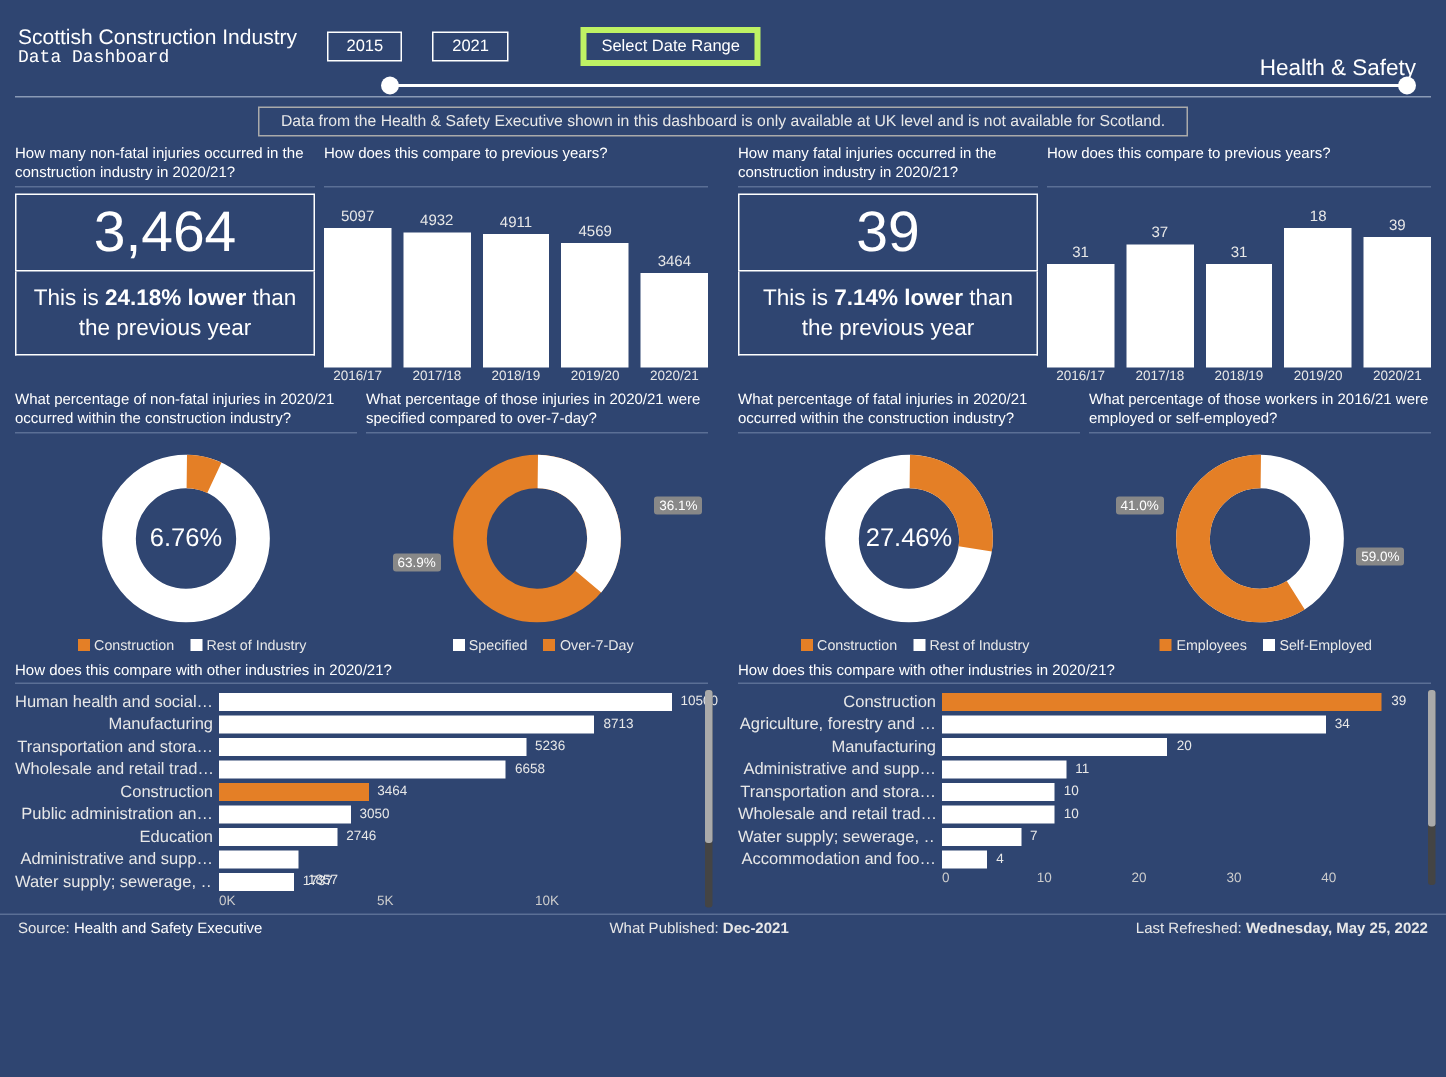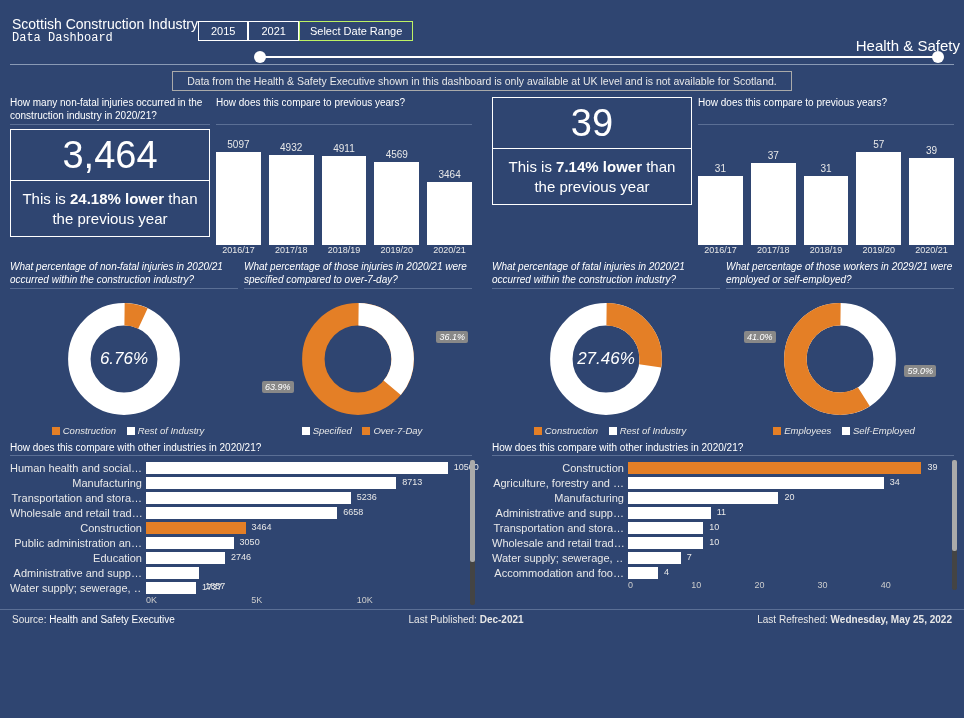--- a/index.html
+++ b/index.html
@@ -8,35 +8,37 @@
     color: #fff;
     font-family: "Segoe UI", Arial, sans-serif;
     width: 964px;
     height: 718px;
     overflow: hidden;
     font-size: 11px;
   }
   .header {
     display: flex;
     align-items: center;
-    padding: 8px 4px 2px 12px;
+    padding: 8px 20px 2px 12px;
+    gap: 20px;
   }
   .title-block { line-height: 1.1; }
   .title-line1 { font-size: 14px; }
   .title-line2 { font-size: 12px; font-family: Liberation Mono, monospace; }
   .date-box {
     border: 1px solid #fff;
     padding: 3px 12px;
     text-align: center;
     font-size: 11px;
   }
   .select-range {
-    border: 1px solid #bef264;
+    border: 4px solid #bef264;
     padding: 3px 10px;
     font-size: 11px;
+    margin-left: 28px;
   }
   .hs-label {
     margin-left: auto;
     font-size: 15px;
     margin-top: 29px;
   }
   .slider-row {
     padding: 0 12px 6px 260px;
     display: flex;
     align-items: center;
@@ -97,21 +99,21 @@
     display: flex;
     align-items: flex-end;
     gap: 8px;
     height: 126px;
     padding-top: 4px;
   }
   .bar-col { flex: 1; text-align: center; }
   .bar-val { font-size: 10px; margin-bottom: 2px; color:#e8e8e8; }
   .bar { background: #fff; width: 100%; }
   .bar-lab { font-size: 9px; margin-top: 0; color:#e8e8e8; }
-  .donut-row { display: flex; gap: 6px; margin-top: 6px; font-style: italic; }
+  .donut-row { display: flex; gap: 6px; margin-top: 6px; }
   .donut-wrap { position: relative; height: 132px; display:flex; align-items:center; justify-content:center; }
   svg.donut { width: 118px; height: 118px; }
   .donut-center {
     position: absolute; font-size: 17px; font-weight: 400;
   }
   .seg-label {
     position: absolute;
     background: #888;
     color: #fff;
     font-size: 9px;
@@ -229,21 +231,21 @@
         </div>
       </div>
       <div class="qblock">
         <div class="qtext">What percentage of those injuries in 2020/21 were specified compared to over-7-day?</div>
         <div class="donut-wrap">
           <svg class="donut" viewBox="0 0 42 42">
             <circle cx="21" cy="21" r="15.9" fill="none" stroke="#e47f26" stroke-width="8"></circle>
             <circle cx="21" cy="21" r="15.9" fill="none" stroke="#fff" stroke-width="8" stroke-dasharray="36.1 63.9" stroke-dashoffset="25"></circle>
           </svg>
           <div class="seg-label" style="top:38px; right:4px">36.1%</div>
-          <div class="seg-label" style="top:88px; left:18px">63.9%</div>
+          <div class="seg-label" style="top:76px; left:18px">63.9%</div>
         </div>
         <div class="legend">
           <span class="sw white"></span><span>Specified</span>
           <span class="sw orange"></span><span>Over-7-Day</span>
         </div>
       </div>
     </div>
 
     <div class="compare-title">How does this compare with other industries in 2020/21?</div>
     <div class="hbars" id="left_compare">
@@ -317,20 +319,21 @@
         </div>
         <div class="scroll-ind">
           <div class="scroll-thumb" style="height: 70%;"></div>
         </div>
       </div>
   </div>
 
   <div class="col">
     <div class="qrow">
       <div class="qblock" style="flex:0 0 200px">
+        <div class="qtext">How many fatal injuries occurred in the construction industry in 2020/21?</div>
         <div class="bignum-box">
           <div class="bignum">39</div>
         </div>
         <div class="subbox">
           <span>This is </span><b>7.14%</b>
           <b>lower</b><span> than the previous year</span>
         </div>
       </div>
       <div class="qblock">
         <div class="qtext">How does this compare to previous years?</div>
@@ -344,21 +347,21 @@
               <div class="bar-val">37</div>
               <div class="bar" style="height: 82.2222px;"></div>
               <div class="bar-lab">2017/18</div>
             </div>
             <div class="bar-col">
               <div class="bar-val">31</div>
               <div class="bar" style="height: 68.8889px;"></div>
               <div class="bar-lab">2018/19</div>
             </div>
             <div class="bar-col">
-              <div class="bar-val">57</div>
+              <div class="bar-val">18</div>
               <div class="bar" style="height: 93.3333px;"></div>
               <div class="bar-lab">2019/20</div>
             </div>
             <div class="bar-col">
               <div class="bar-val">39</div>
               <div class="bar" style="height: 86.6667px;"></div>
               <div class="bar-lab">2020/21</div>
             </div>
           </div>
       </div>
@@ -373,21 +376,21 @@
             <circle cx="21" cy="21" r="15.9" fill="none" stroke="#e47f26" stroke-width="8" stroke-dasharray="27.46 72.54" stroke-dashoffset="25"></circle>
           </svg>
           <div class="donut-center">27.46%</div>
         </div>
         <div class="legend">
           <span class="sw orange"></span><span>Construction</span>
           <span class="sw white"></span><span>Rest of Industry</span>
         </div>
       </div>
       <div class="qblock">
-        <div class="qtext">What percentage of those workers in 2029/21 were employed or self-employed?</div>
+        <div class="qtext">What percentage of those workers in 2016/21 were employed or self-employed?</div>
         <div class="donut-wrap">
           <svg class="donut" viewBox="0 0 42 42">
             <circle cx="21" cy="21" r="15.9" fill="none" stroke="#fff" stroke-width="8"></circle>
             <circle cx="21" cy="21" r="15.9" fill="none" stroke="#e47f26" stroke-width="8" stroke-dasharray="59 41" stroke-dashoffset="-16"></circle>
           </svg>
           <div class="seg-label" style="top:38px; left:18px">41.0%</div>
           <div class="seg-label" style="top:72px; right:18px">59.0%</div>
         </div>
         <div class="legend">
           <span class="sw orange"></span><span>Employees</span>
@@ -463,15 +466,15 @@
         </div>
         <div class="scroll-ind">
           <div class="scroll-thumb" style="height: 70%;"></div>
         </div>
       </div>
   </div>
 </div>
 
 <div class="footer">
   <div class="src"><span>Source: </span><a>Health and Safety Executive</a></div>
-  <div><span>Last Published: </span><b>Dec-2021</b></div>
+  <div><span>What Published: </span><b>Dec-2021</b></div>
   <div><span>Last Refreshed: </span><b>Wednesday, May 25, 2022</b></div>
 </div>
 
 </body></html>

